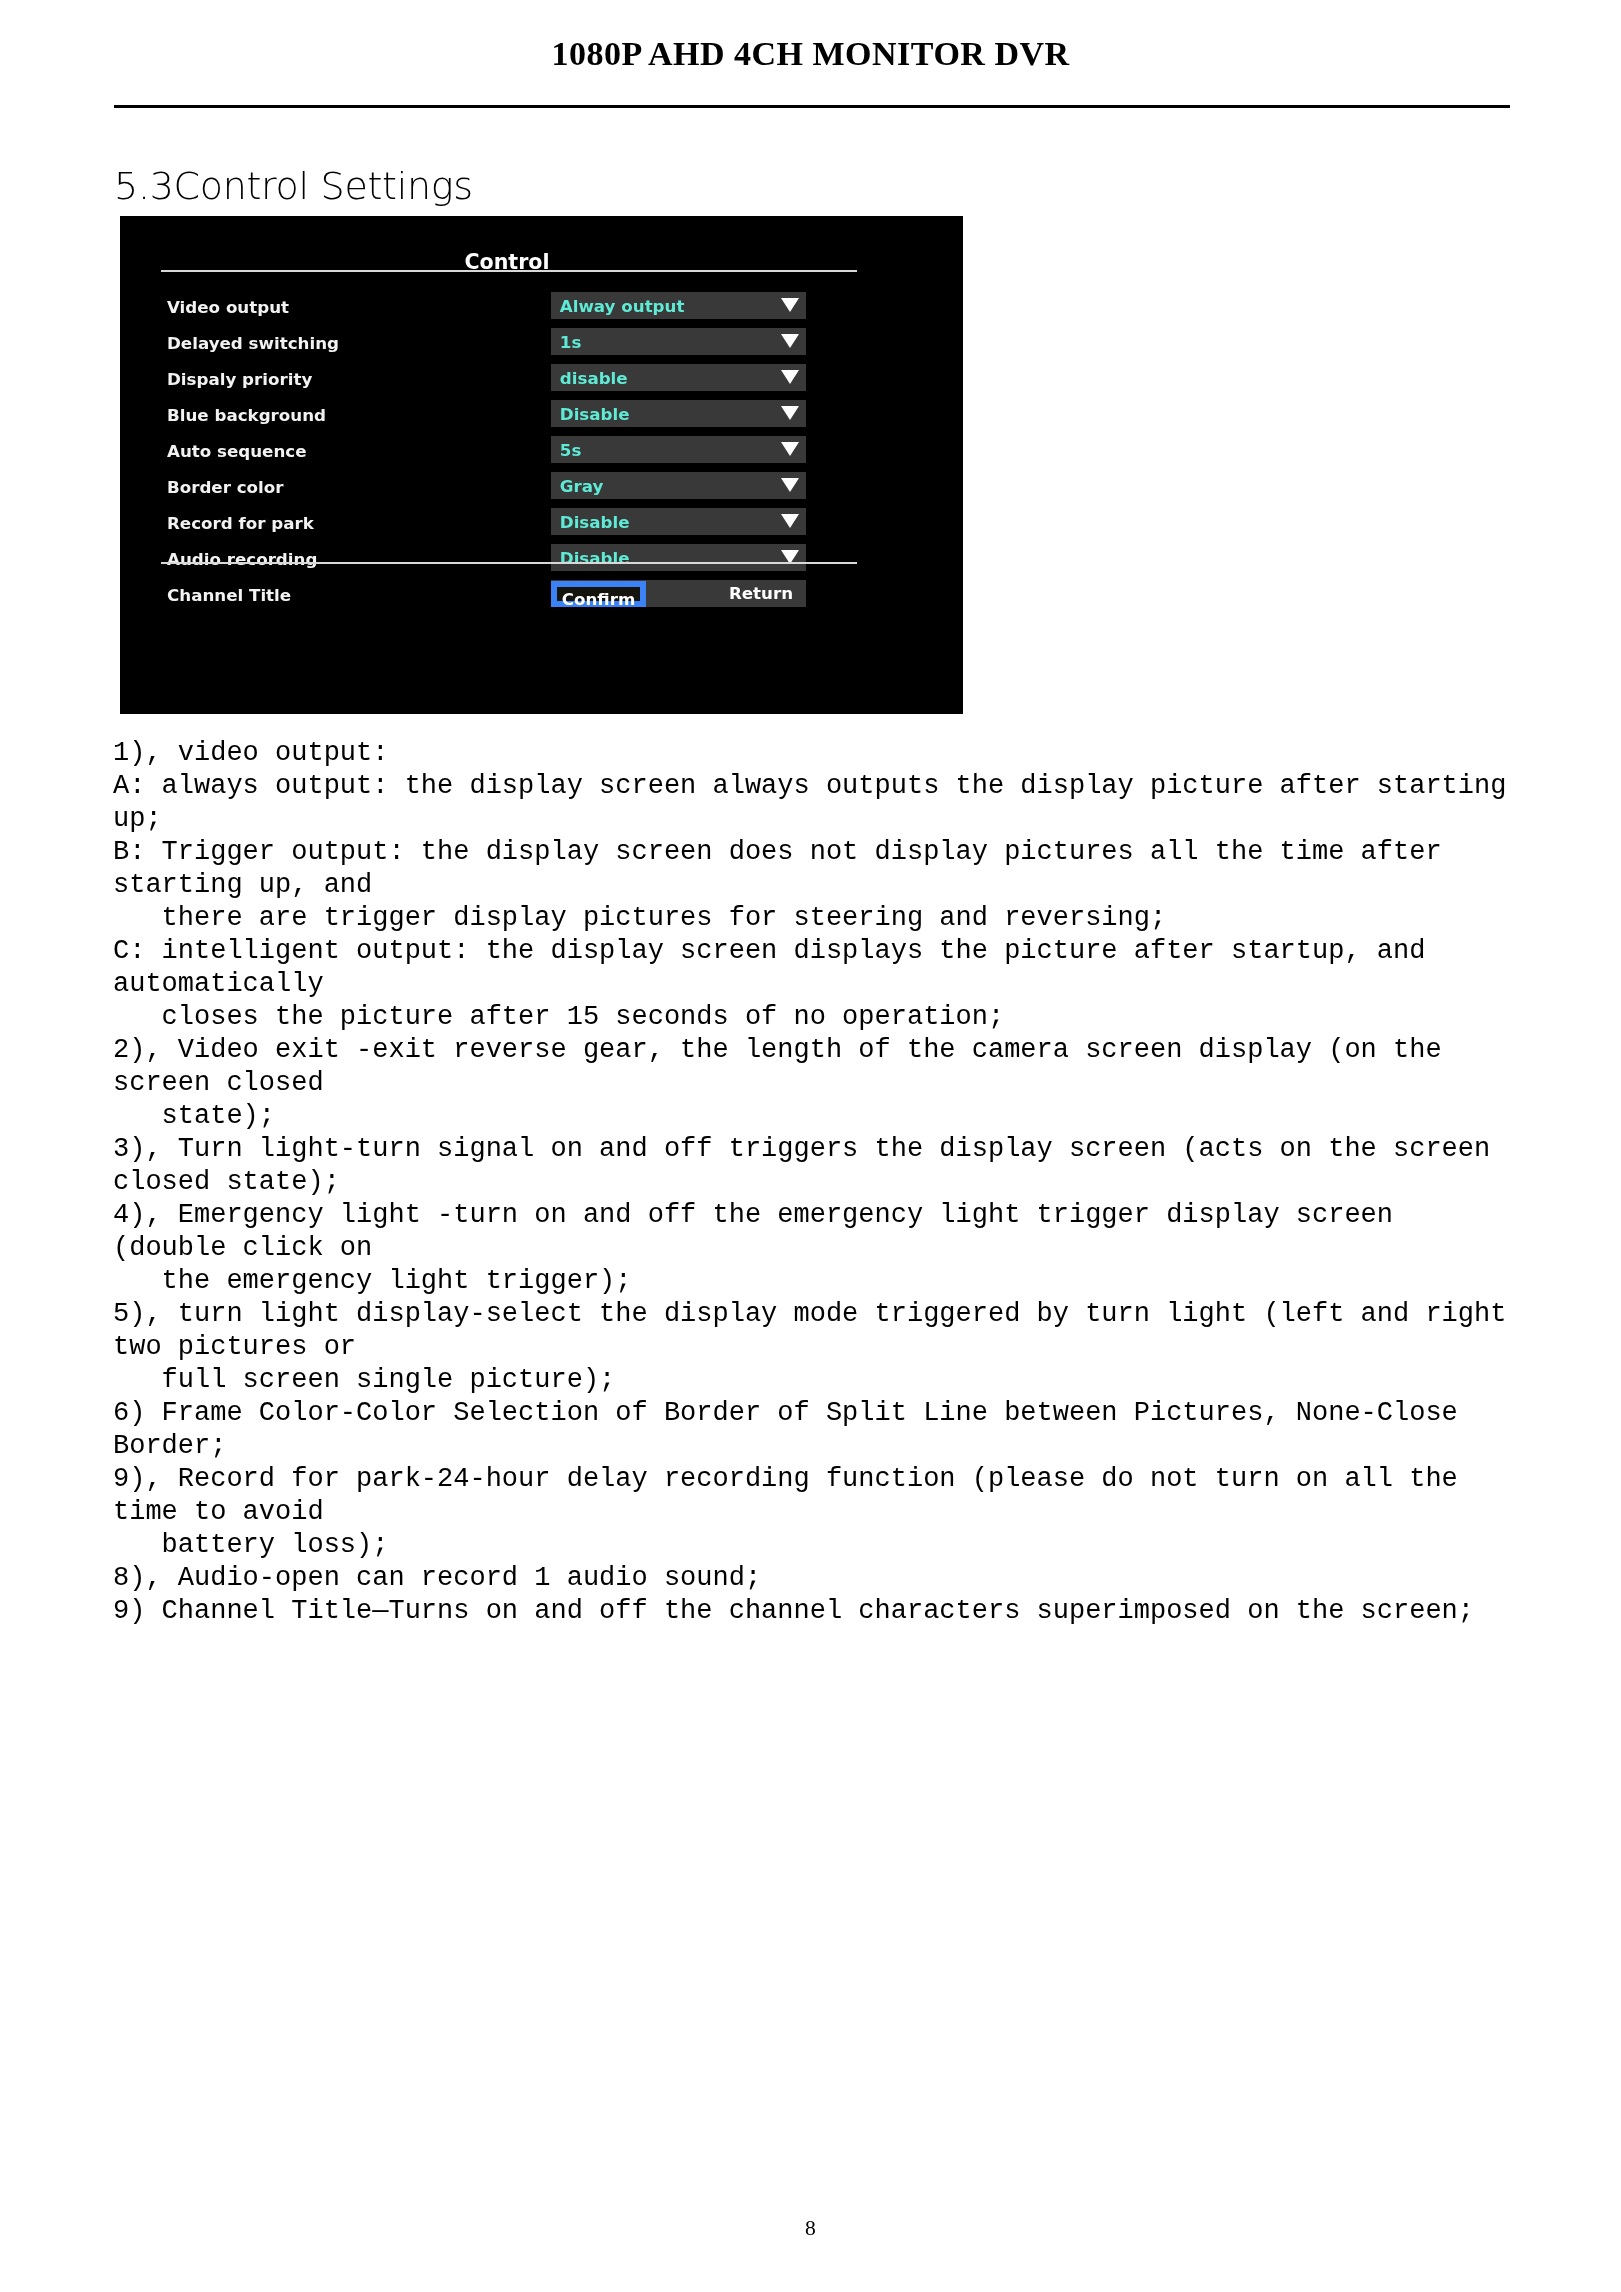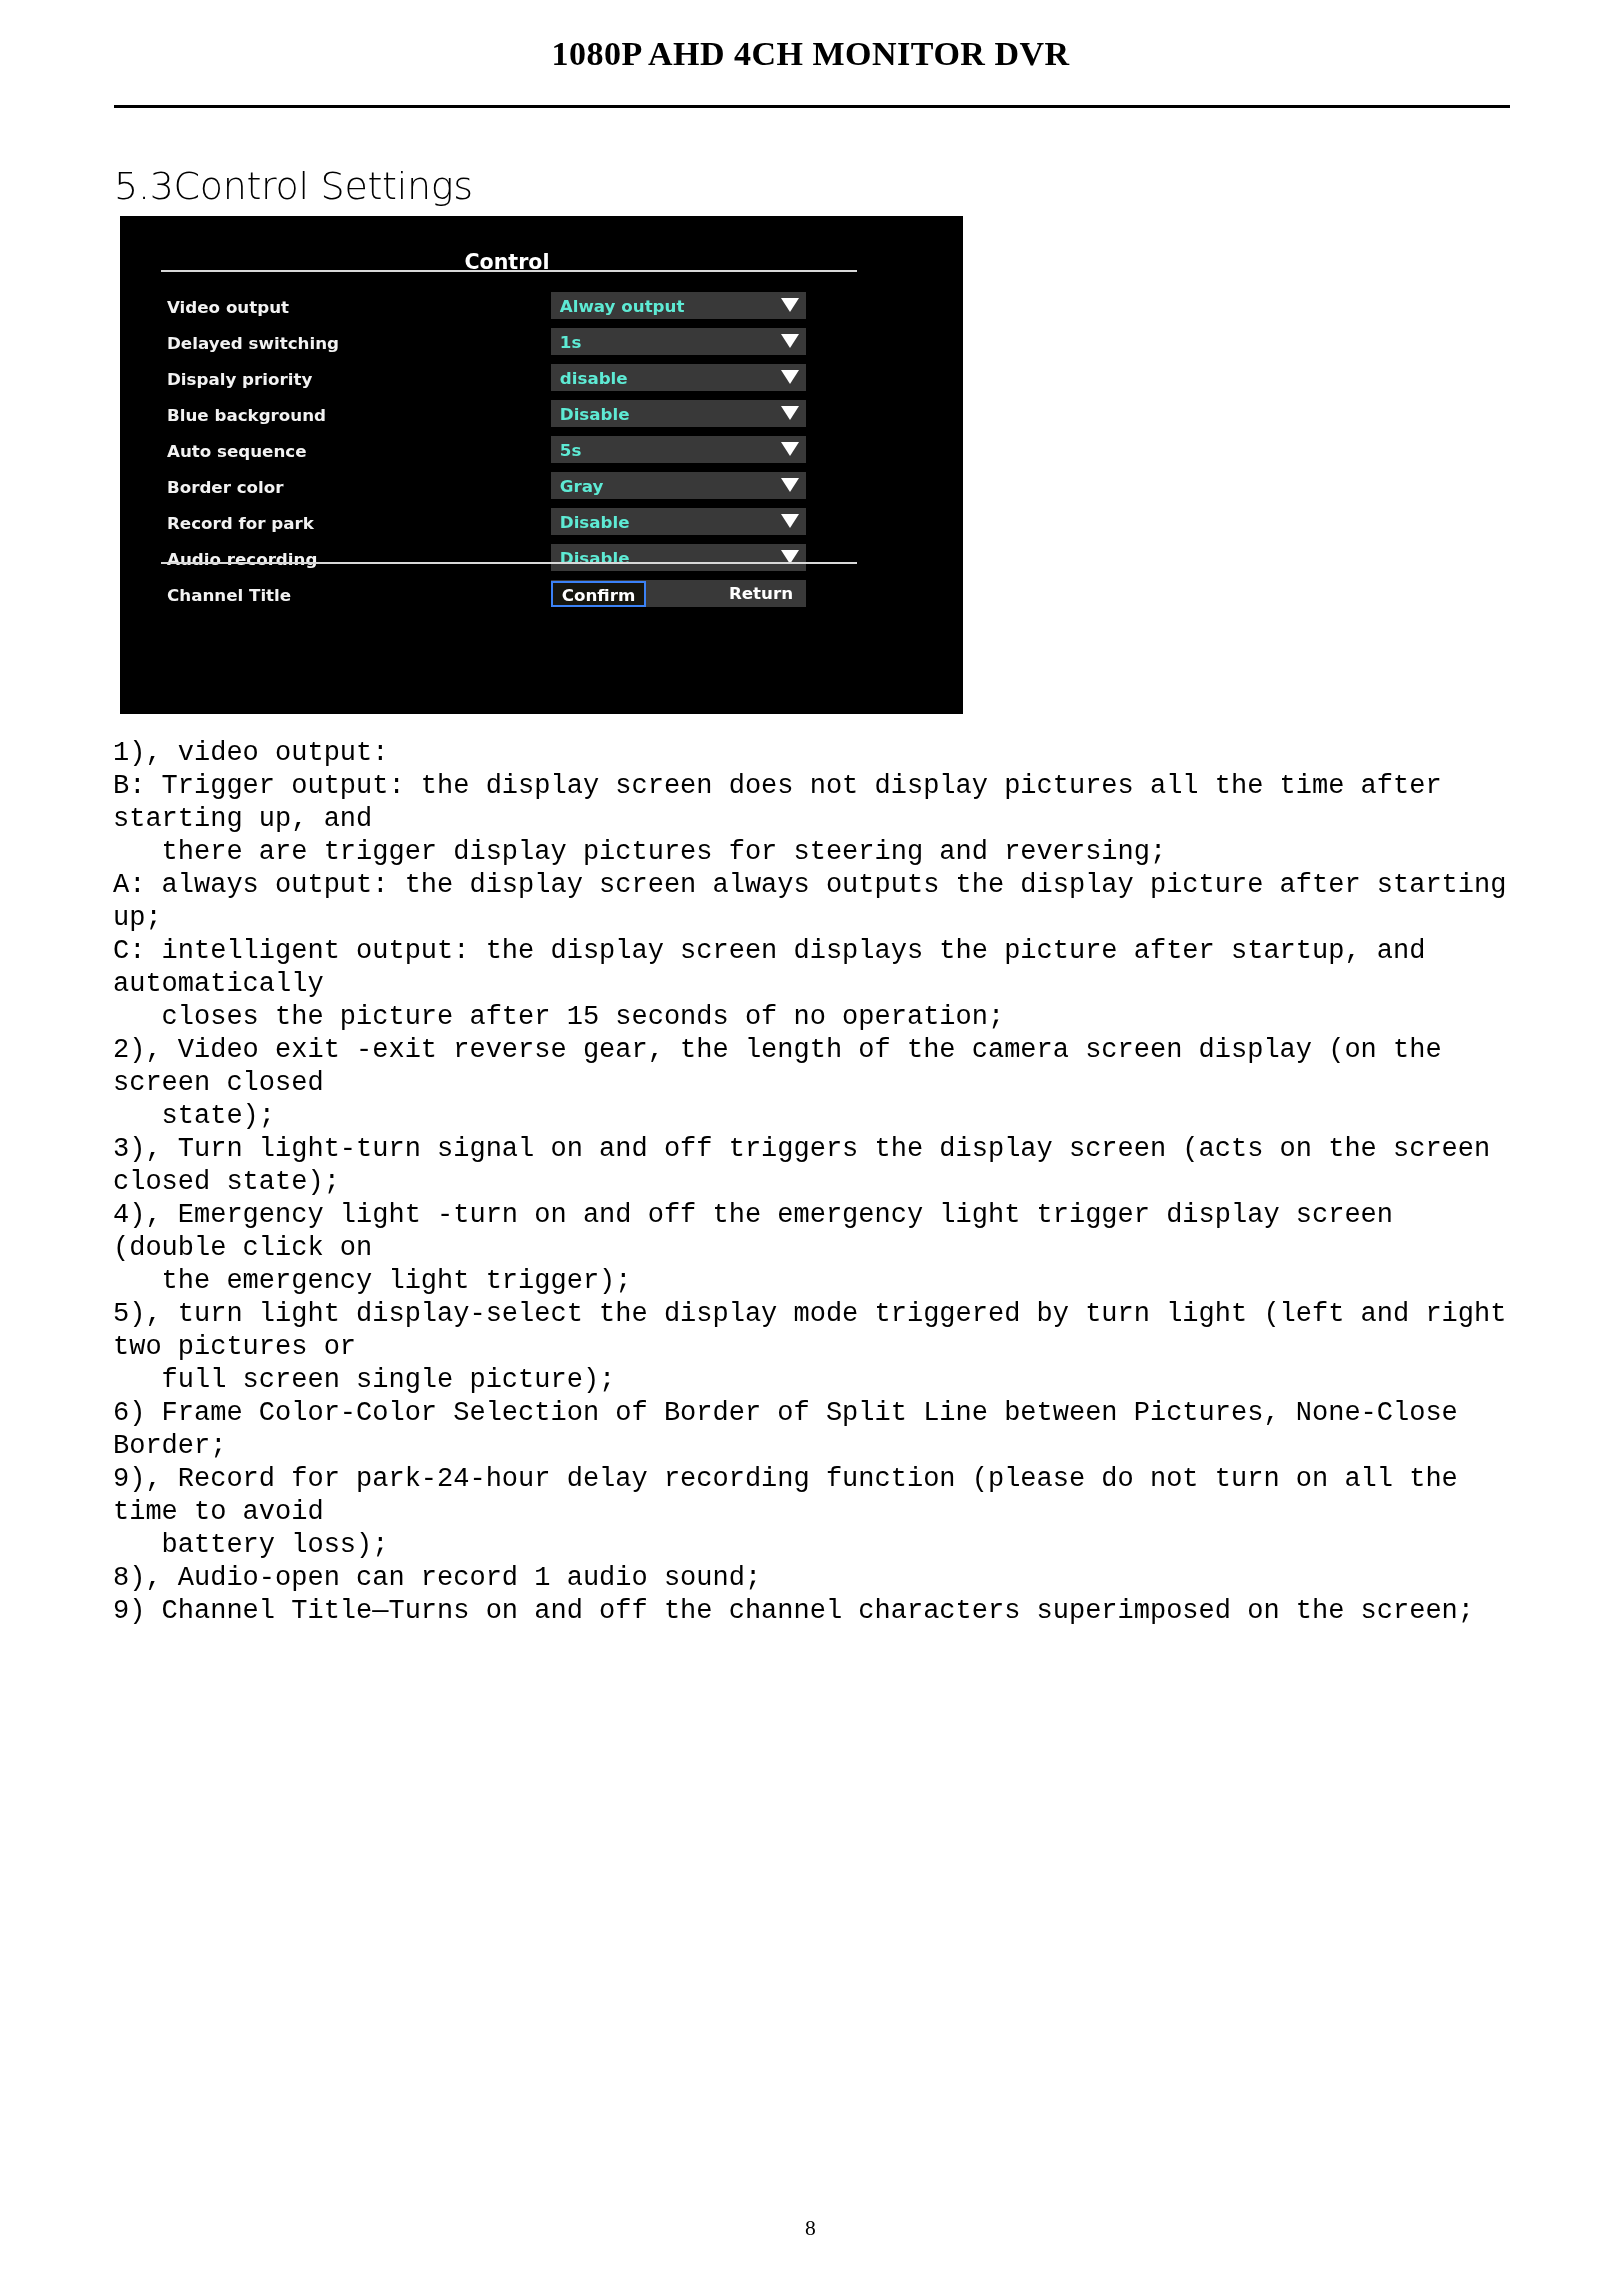--- a/index.html
+++ b/index.html
@@ -150,21 +150,21 @@
     text-align: center;
     color: #ffffff;
     font-size: 16.7px;
     font-weight: 600;
     box-sizing: border-box;
   }
   .osd-btn.confirm {
     left: 431px;
     width: 95px;
     background: #15150e;
-    border: 2px solid #3b82f6;
+    border: 6px solid #3b82f6;
   }
   .osd-btn.ret {
     left: 598px;
     width: 86px;
     background: #393939;
     border: none;
   }
 
   
   .body-copy {
@@ -292,23 +292,23 @@
 
     <div class="osd-buttons">
       <div class="osd-btn confirm">Confirm</div>
       <div class="osd-btn ret">Return</div>
     </div>
 
   </div>
 
   <div class="body-copy">
     <p>1), video output:</p>
+    <p>A: always output: the display screen always outputs the display picture after starting up;</p>
     <p>B: Trigger output: the display screen does not display pictures all the time after starting up, and
    there are trigger display pictures for steering and reversing;</p>
-    <p>A: always output: the display screen always outputs the display picture after starting up;</p>
     <p>C: intelligent output: the display screen displays the picture after startup, and automatically
    closes the picture after 15 seconds of no operation;</p>
     <p>2), Video exit -exit reverse gear, the length of the camera screen display (on the screen closed
    state);</p>
     <p>3), Turn light-turn signal on and off triggers the display screen (acts on the screen closed state);</p>
     <p>4), Emergency light -turn on and off the emergency light trigger display screen (double click on
    the emergency light trigger);</p>
     <p>5), turn light display-select the display mode triggered by turn light (left and right two pictures or
    full screen single picture);</p>
     <p>6) Frame Color-Color Selection of Border of Split Line between Pictures, None-Close Border;</p>

